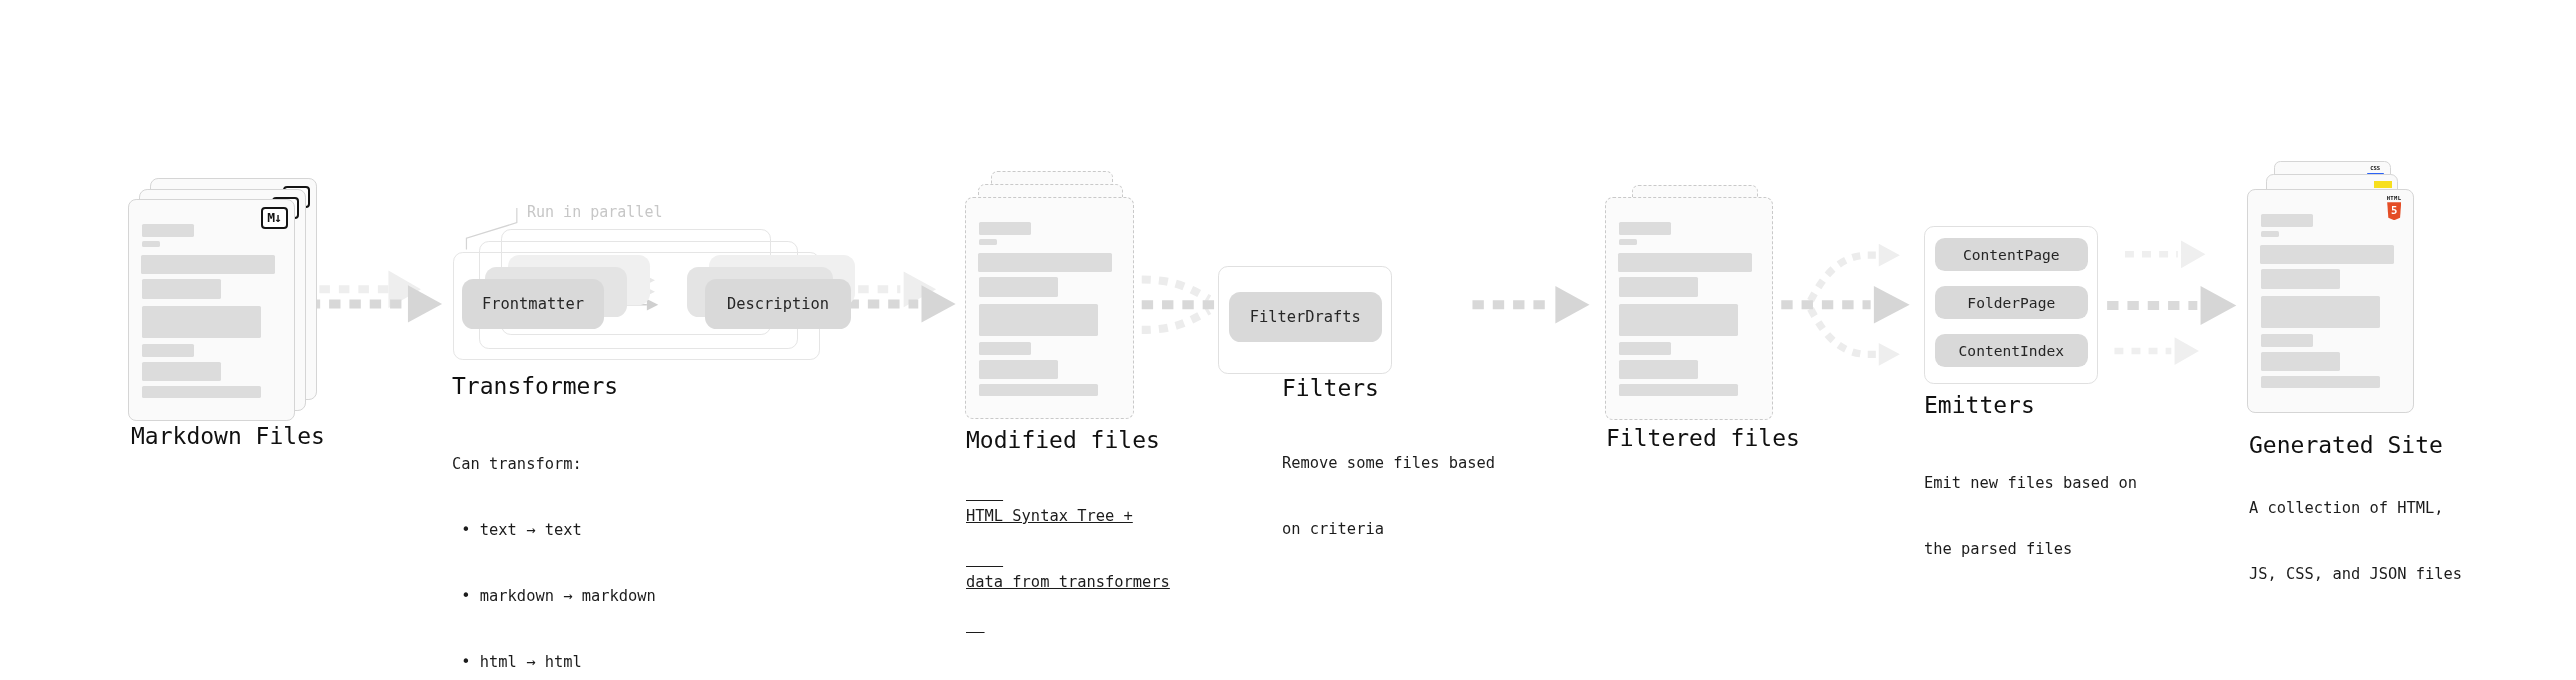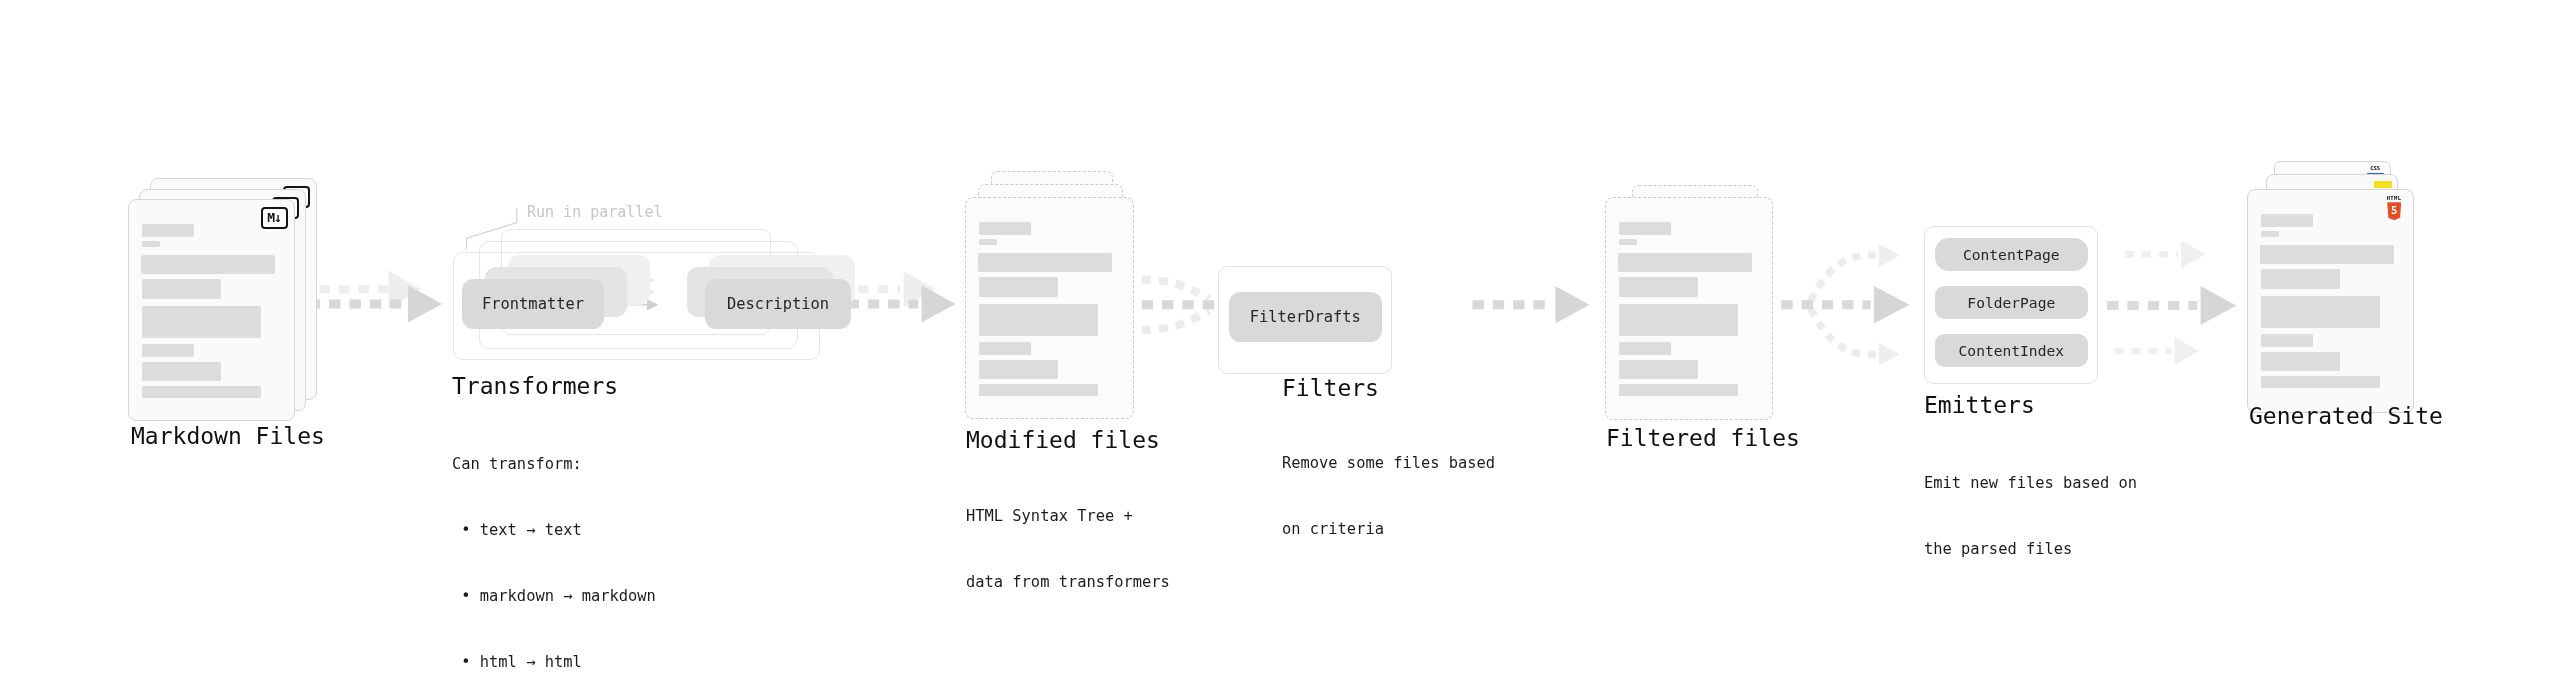--- a/index.html
+++ b/index.html
@@ -166,21 +166,21 @@
         <i class="bar" style="left: 13px; top: 41px; width: 18px; height: 5.7px;"></i>
         <i class="bar" style="left: 12.2px; top: 55px; width: 134px; height: 18.7px;"></i>
         <i class="bar" style="left: 13px; top: 79px; width: 79px; height: 19.5px;"></i>
         <i class="bar" style="left: 13px; top: 106px; width: 119px; height: 32px;"></i>
         <i class="bar" style="left: 13px; top: 144px; width: 52px; height: 13px;"></i>
         <i class="bar" style="left: 13px; top: 162px; width: 79px; height: 18.7px;"></i>
         <i class="bar" style="left: 13px; top: 186px; width: 119px; height: 12.2px;"></i>
       </div>
   </div>
   <div class="stage-title" style="left:966px;top:427px;">Modified files</div>
-  <div class="stage-desc" style="left:966px;top:461px;">
+  <div class="stage-desc" style="left:966px;top:461px;text-decoration:underline;">
     <div>HTML Syntax Tree +</div>
     <div>data from transformers</div>
   </div>
 
   <div class="wbox" style="left:1218px;top:254px;width:172px;height:106px;margin-top:12px;">
     <div class="pill front" style="left:9.8px;top:25px;width:153px;height:50px;">FilterDrafts</div>
   </div>
   <div class="stage-title" style="left:1282px;top:375px;">Filters</div>
   <div class="stage-desc" style="left:1282px;top:408px;">
     <div>Remove some files based</div>
@@ -196,21 +196,21 @@
         <i class="bar" style="left: 13px; top: 79px; width: 79px; height: 19.5px;"></i>
         <i class="bar" style="left: 13px; top: 106px; width: 119px; height: 32px;"></i>
         <i class="bar" style="left: 13px; top: 144px; width: 52px; height: 13px;"></i>
         <i class="bar" style="left: 13px; top: 162px; width: 79px; height: 18.7px;"></i>
         <i class="bar" style="left: 13px; top: 186px; width: 119px; height: 12.2px;"></i>
       </div>
   </div>
   <div class="stage-title" style="left:1606px;top:425px;">Filtered files</div>
 
   <div class="wbox" style="left:1924px;top:226px;width:172px;height:156px;">
-    <div class="pill emitter" style="left:9.8px;top:11.4px;width:153px;height:33px;border-radius:14px;">ContentPage</div>
+    <div class="pill emitter" style="left:9.8px;top:11.4px;width:153px;height:33px;">ContentPage</div>
     <div class="pill emitter" style="left:9.8px;top:59px;width:153px;height:33px;">FolderPage</div>
     <div class="pill emitter" style="left:9.8px;top:107px;width:153px;height:33px;">ContentIndex</div>
   </div>
   <div class="stage-title" style="left:1924px;top:392px;">Emitters</div>
   <div class="stage-desc" style="left:1924px;top:428px;">
     <div>Emit new files based on</div>
     <div>the parsed files</div>
   </div>
 
   <div>
@@ -231,16 +231,20 @@
     <i class="bar" style="left: 13px; top: 24.4px; width: 52px; height: 13px;"></i>
         <i class="bar" style="left: 13px; top: 41px; width: 18px; height: 5.7px;"></i>
         <i class="bar" style="left: 12.2px; top: 55px; width: 134px; height: 18.7px;"></i>
         <i class="bar" style="left: 13px; top: 79px; width: 79px; height: 19.5px;"></i>
         <i class="bar" style="left: 13px; top: 106px; width: 119px; height: 32px;"></i>
         <i class="bar" style="left: 13px; top: 144px; width: 52px; height: 13px;"></i>
         <i class="bar" style="left: 13px; top: 162px; width: 79px; height: 18.7px;"></i>
         <i class="bar" style="left: 13px; top: 186px; width: 119px; height: 12.2px;"></i>
       </div>
   </div>
-  <div class="stage-title" style="left:2249px;top:403px;text-align:right;">Generated Site</div>
+  <div class="stage-title" style="left:2249px;top:432px;text-align:right;">Generated Site</div>
+  <div class="stage-desc" style="left:2249px;top:453px;">
+    <div>A collection of HTML,</div>
+    <div>JS, CSS, and JSON files</div>
+  </div>
 
 </div>
 
 
 </body></html>

